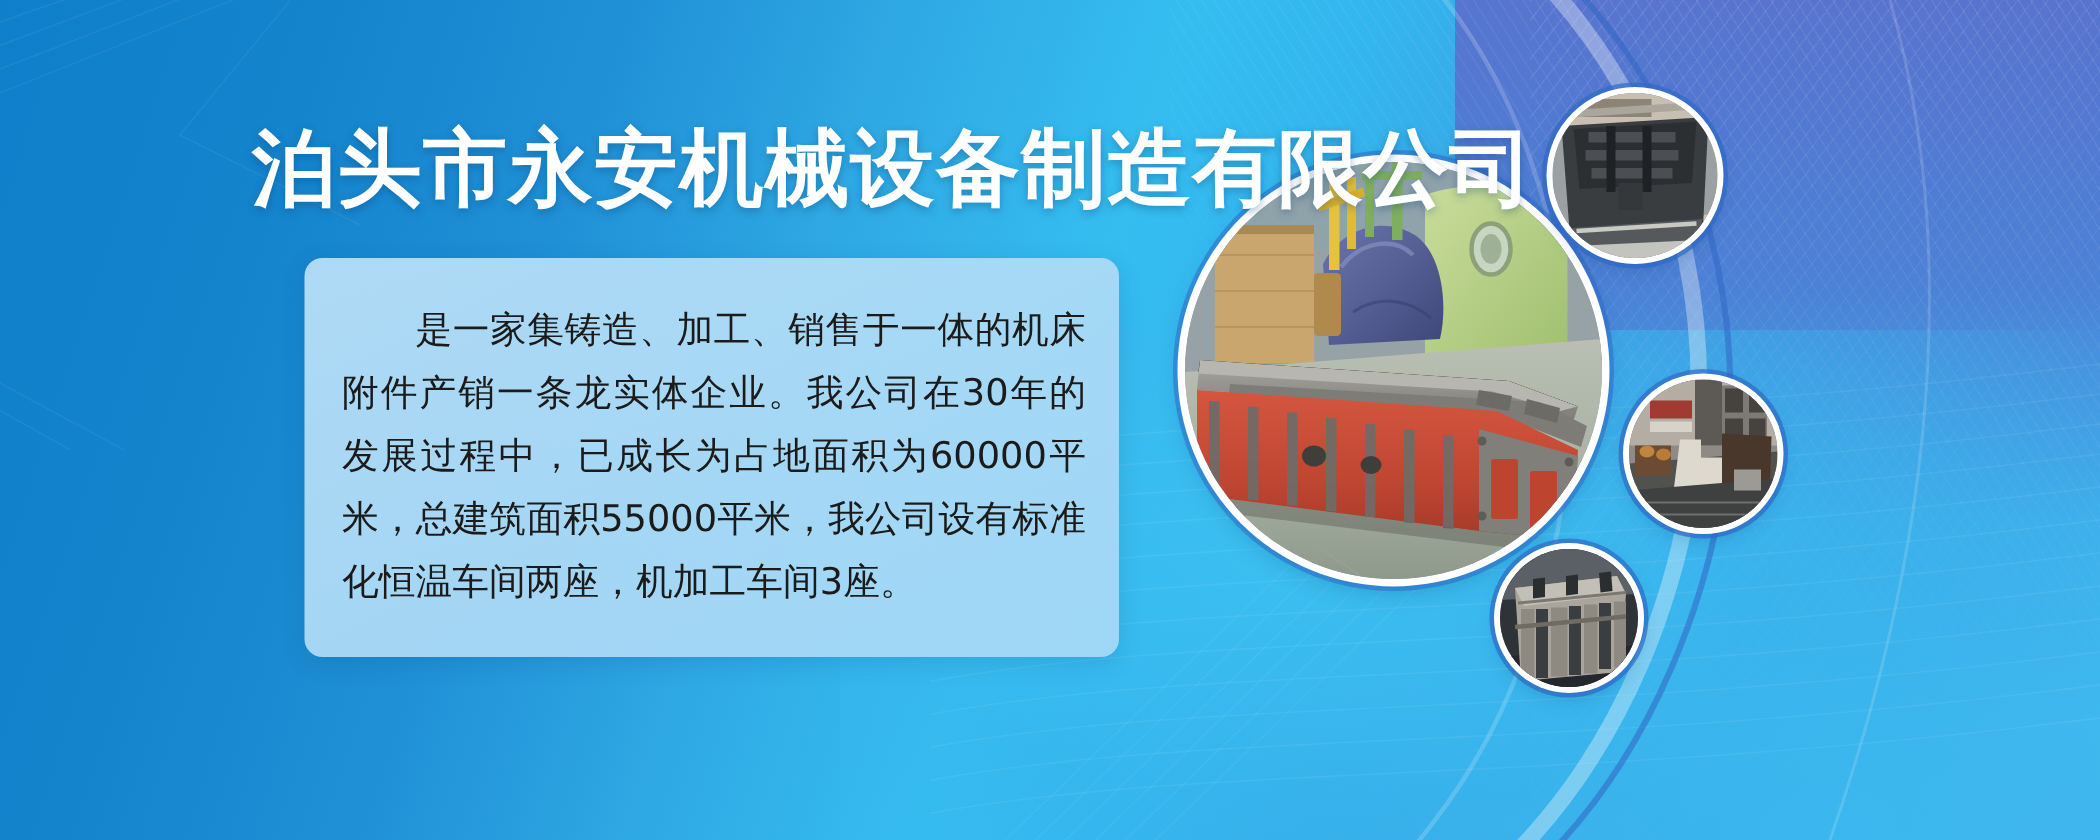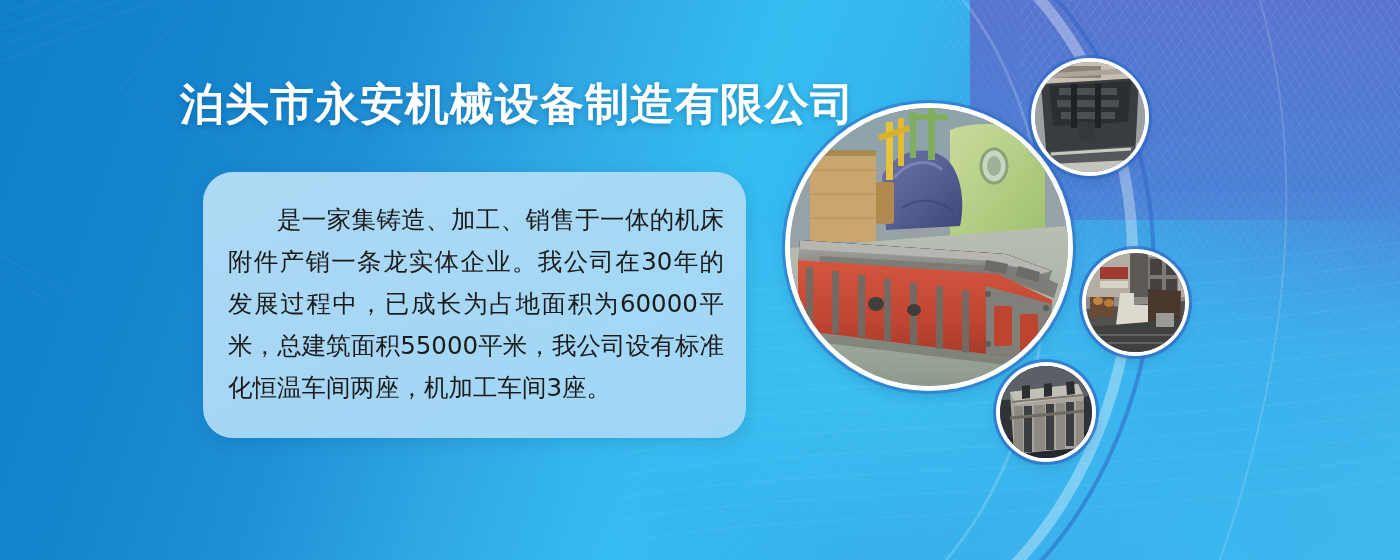--- a/index.html
+++ b/index.html
@@ -63,32 +63,32 @@
       rgba(255,255,255,0) 1px, rgba(255,255,255,0) 8px);
     -webkit-mask-image:linear-gradient(150deg, rgba(0,0,0,.9) 0%, rgba(0,0,0,.25) 55%, rgba(0,0,0,0) 85%);
             mask-image:linear-gradient(150deg, rgba(0,0,0,.9) 0%, rgba(0,0,0,.25) 55%, rgba(0,0,0,0) 85%);
   }
   
   .bg-waves { position:absolute; right:0; bottom:0; width:780px; height:330px; opacity:.5; }
   .bg-topo  { position:absolute; left:0; top:0; width:260px; height:300px; opacity:.35; }
 
   
   .title {
-    position:absolute; left:180px; top:75px;
-    font-size:44px; font-weight:bold; color:#ffffff;
+    position:absolute; left:168px; top:75px;
+    font-size:56px; font-weight:bold; color:#ffffff;
     letter-spacing:1px; white-space:nowrap;
     text-shadow:0 2px 6px rgba(5,60,110,.35);
   }
 
   
   .intro-card {
     position:absolute; left:203px; top:172px;
     width:543px; height:266px;
     background:linear-gradient(150deg, rgba(186,224,247,.93) 0%, rgba(173,219,246,.93) 55%, rgba(166,216,246,.93) 100%);
-    border-radius:30px;
+    border-radius:12px;
     box-shadow:0 4px 16px rgba(8,60,115,.16);
   }
   .intro-text {
     position:absolute; left:25px; top:27px; right:22px;
     font-size:24.5px; line-height:42px;
     color:#1b1b1b; text-indent:49px;
     text-align:justify;
     font-family:"DejaVu Sans","Liberation Sans",sans-serif;
   }
 

